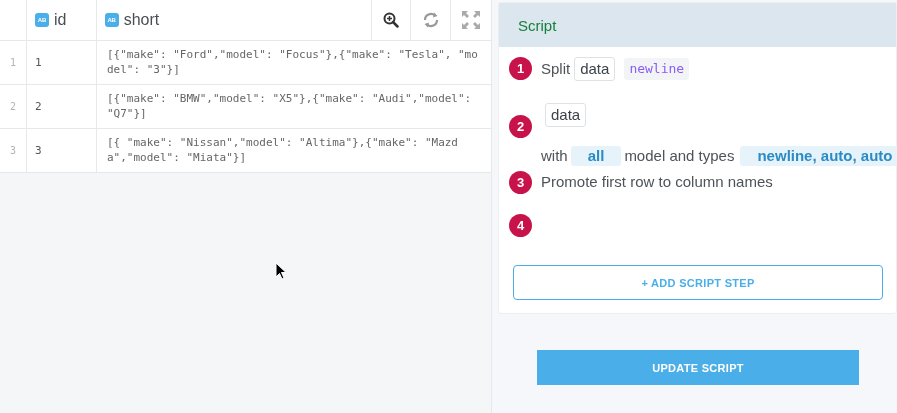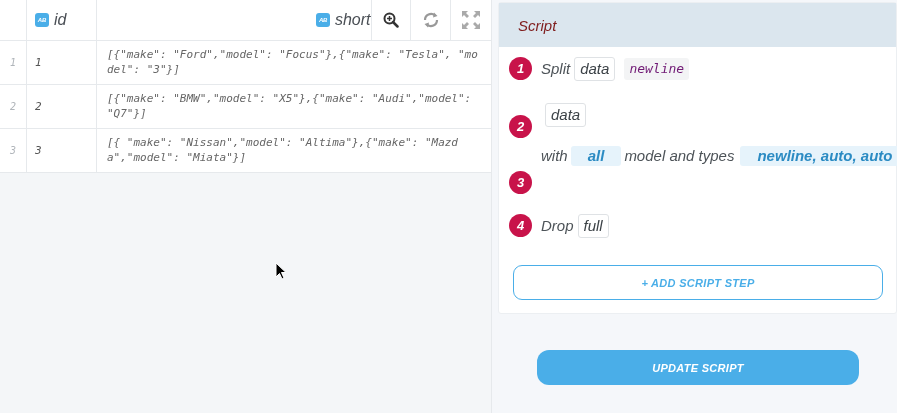--- a/index.html
+++ b/index.html
@@ -1,46 +1,46 @@
 <!DOCTYPE html>
 <html><head>
 <meta charset="utf-8">
 <style>
   * { box-sizing: border-box; margin: 0; padding: 0; }
   html, body { width: 897px; height: 413px; overflow: hidden; background: #f5f7fa; font-family: "Liberation Sans", sans-serif; }
-  .root { position: relative; width: 897px; height: 413px; font-style: italic; }
+  .root { position: relative; width: 897px; height: 413px; }
 
   
   .grid { position: absolute; left: 0; top: 0; width: 492px; height: 413px; background: #f4f6f8; border-right: 1px solid #e6e9ec; }
   .grid-header { position: absolute; left: 0; top: 0; width: 491px; height: 41px; background: #fff; border-bottom: 1px solid #e6e9ec; display: flex; }
   .hcell { height: 40px; border-right: 1px solid #e6e9ec; display: flex; align-items: center; color: #4a4f55; font-size: 16px; }
   .hcell.idx { width: 27px; }
   .hcell.id { width: 70px; padding-left: 8px; }
-  .hcell.short { width: 276px; padding-left: 8px; justify-content: flex-end; }
+  .hcell.short { width: 276px; padding-left: 8px; }
   .hcell.tool { width: 40px; justify-content: center; }
   .hcell.tool:last-child { border-right: none; }
   .type-badge { display: inline-flex; align-items: center; justify-content: center; width: 14px; height: 14px; background: #4aaee8; color: #fff; border-radius: 3px; font-size: 6px; font-weight: bold; margin-right: 5px; letter-spacing: -0.3px; }
   .rows { position: absolute; left: 0; top: 41px; width: 491px; }
   .row { display: flex; height: 44px; background: #fff; border-bottom: 1px solid #e6e9ec; }
   .row .c-idx { width: 27px; border-right: 1px solid #e6e9ec; color: #b0b5ba; font-size: 10px; font-family: "DejaVu Sans Mono", monospace; display: flex; align-items: center; justify-content: center; }
   .row .c-id { width: 70px; border-right: 1px solid #e6e9ec; color: #555; font-size: 11px; font-family: "DejaVu Sans Mono", monospace; padding-left: 8px; display: flex; align-items: center; }
   .row .c-short { flex: 1; color: #666; font-size: 11px; line-height: 15px; font-family: "DejaVu Sans Mono", monospace; padding: 6px 8px 0 10px; white-space: pre-wrap; word-break: break-all; overflow: hidden; }
 
   
   .panel { position: absolute; left: 498px; top: 2px; width: 399px; height: 312px; background: #fff; border: 1px solid #eceff2; border-radius: 3px; }
-  .panel-header { height: 44px; background: #dbe6ee; padding-left: 19px; display: flex; align-items: center; color: #7f1d1d; font-size: 15px; }
+  .panel-header { height: 44px; background: #dbe6ee; padding-left: 19px; display: flex; align-items: center; color: #15803d; font-size: 15px; }
   .step { position: absolute; left: 10px; display: flex; align-items: flex-start; color: #4d5358; font-size: 15px; }
   .step-num { width: 23px; height: 23px; border-radius: 50%; background: #c8134a; color: #fff; font-size: 13px; font-weight: bold; display: flex; align-items: center; justify-content: center; margin-right: 9px; flex-shrink: 0; }
   .step-text { line-height: 22px; }
   .step-line { display: flex; align-items: center; white-space: nowrap; }
   .chip { display: inline-block; border: 1px solid #dfe2e5; border-radius: 3px; padding: 0 5px; margin: 0 4px; background: #fff; color: #3c4247; line-height: 22px; }
-  .chip-mono { display: inline-block; background: #f3f4f5; border-radius: 3px; padding: 0 5px; margin-left: 5px; font-family: "DejaVu Sans Mono", monospace; font-size: 13px; color: #701a75; line-height: 22px; }
+  .chip-mono { display: inline-block; background: #f3f4f5; border-radius: 3px; padding: 0 5px; margin-left: 5px; font-family: "DejaVu Sans Mono", monospace; font-size: 13px; color: #8b5cf6; line-height: 22px; }
   .chip-blue { display: inline-block; background: #e6f3fb; border-radius: 3px; padding: 0 17px; margin: 0 3px; color: #2b8bc3; font-weight: bold; line-height: 20px; }
-  .add-step { position: absolute; left: 14px; top: 262px; width: 370px; height: 35px; border: 1px solid #4aaee8; border-radius: 9px; background: #fff; color: #4aaee8; font-size: 11px; font-weight: bold; letter-spacing: 0.3px; display: flex; align-items: center; justify-content: center; cursor: pointer; }
-  .update-btn { position: absolute; left: 537px; top: 350px; width: 322px; height: 35px; background: #4aaee8; border-radius: 12px; color: #fff; font-size: 11px; font-weight: bold; letter-spacing: 0.3px; display: flex; align-items: center; justify-content: center; cursor: pointer; }
+  .add-step { position: absolute; left: 14px; top: 262px; width: 370px; height: 35px; border: 1px solid #4aaee8; border-radius: 4px; background: #fff; color: #4aaee8; font-size: 11px; font-weight: bold; letter-spacing: 0.3px; display: flex; align-items: center; justify-content: center; cursor: pointer; }
+  .update-btn { position: absolute; left: 537px; top: 350px; width: 322px; height: 35px; background: #4aaee8; border-radius: 0; color: #fff; font-size: 11px; font-weight: bold; letter-spacing: 0.3px; display: flex; align-items: center; justify-content: center; cursor: pointer; }
 
   .cursor { position: absolute; left: 275px; top: 262px; width: 14px; height: 20px; }
 </style>
 </head>
 <body>
 
 <div class="root">
 
   <div class="grid">
     <div class="grid-header">
@@ -126,30 +126,29 @@
           <span>with</span>
           <span class="chip-blue">all</span>
           <span>model and types</span>
           <span class="chip-blue" style="margin-left:6px;">newline, auto, auto</span>
         </div>
       </div>
     </div>
 
     <div class="step" style="top:168px;">
       <span class="step-num">3</span>
+      <div class="step-text">
+          <div class="step-line">
+        <span>Promote first row to column names</span>
+      </div>
+        </div>
     </div>
 
     <div class="step" style="top:211px;">
       <span class="step-num">4</span>
-      <div class="step-text">
-          <div class="step-line">
-        <span>Drop</span>
-        <span class="chip">full</span>
-      </div>
-        </div>
     </div>
 
     <div class="add-step">+ ADD SCRIPT STEP</div>
   </div>
 
   <div class="update-btn">UPDATE SCRIPT</div>
 
   <svg class="cursor" viewBox="0 0 14 20">
     <polygon points="1,1 1,15 4.5,11.5 7,17 9,16 6.5,10.5 11,10.5" fill="#000" stroke="#fff" stroke-width="1"></polygon>
   </svg>

